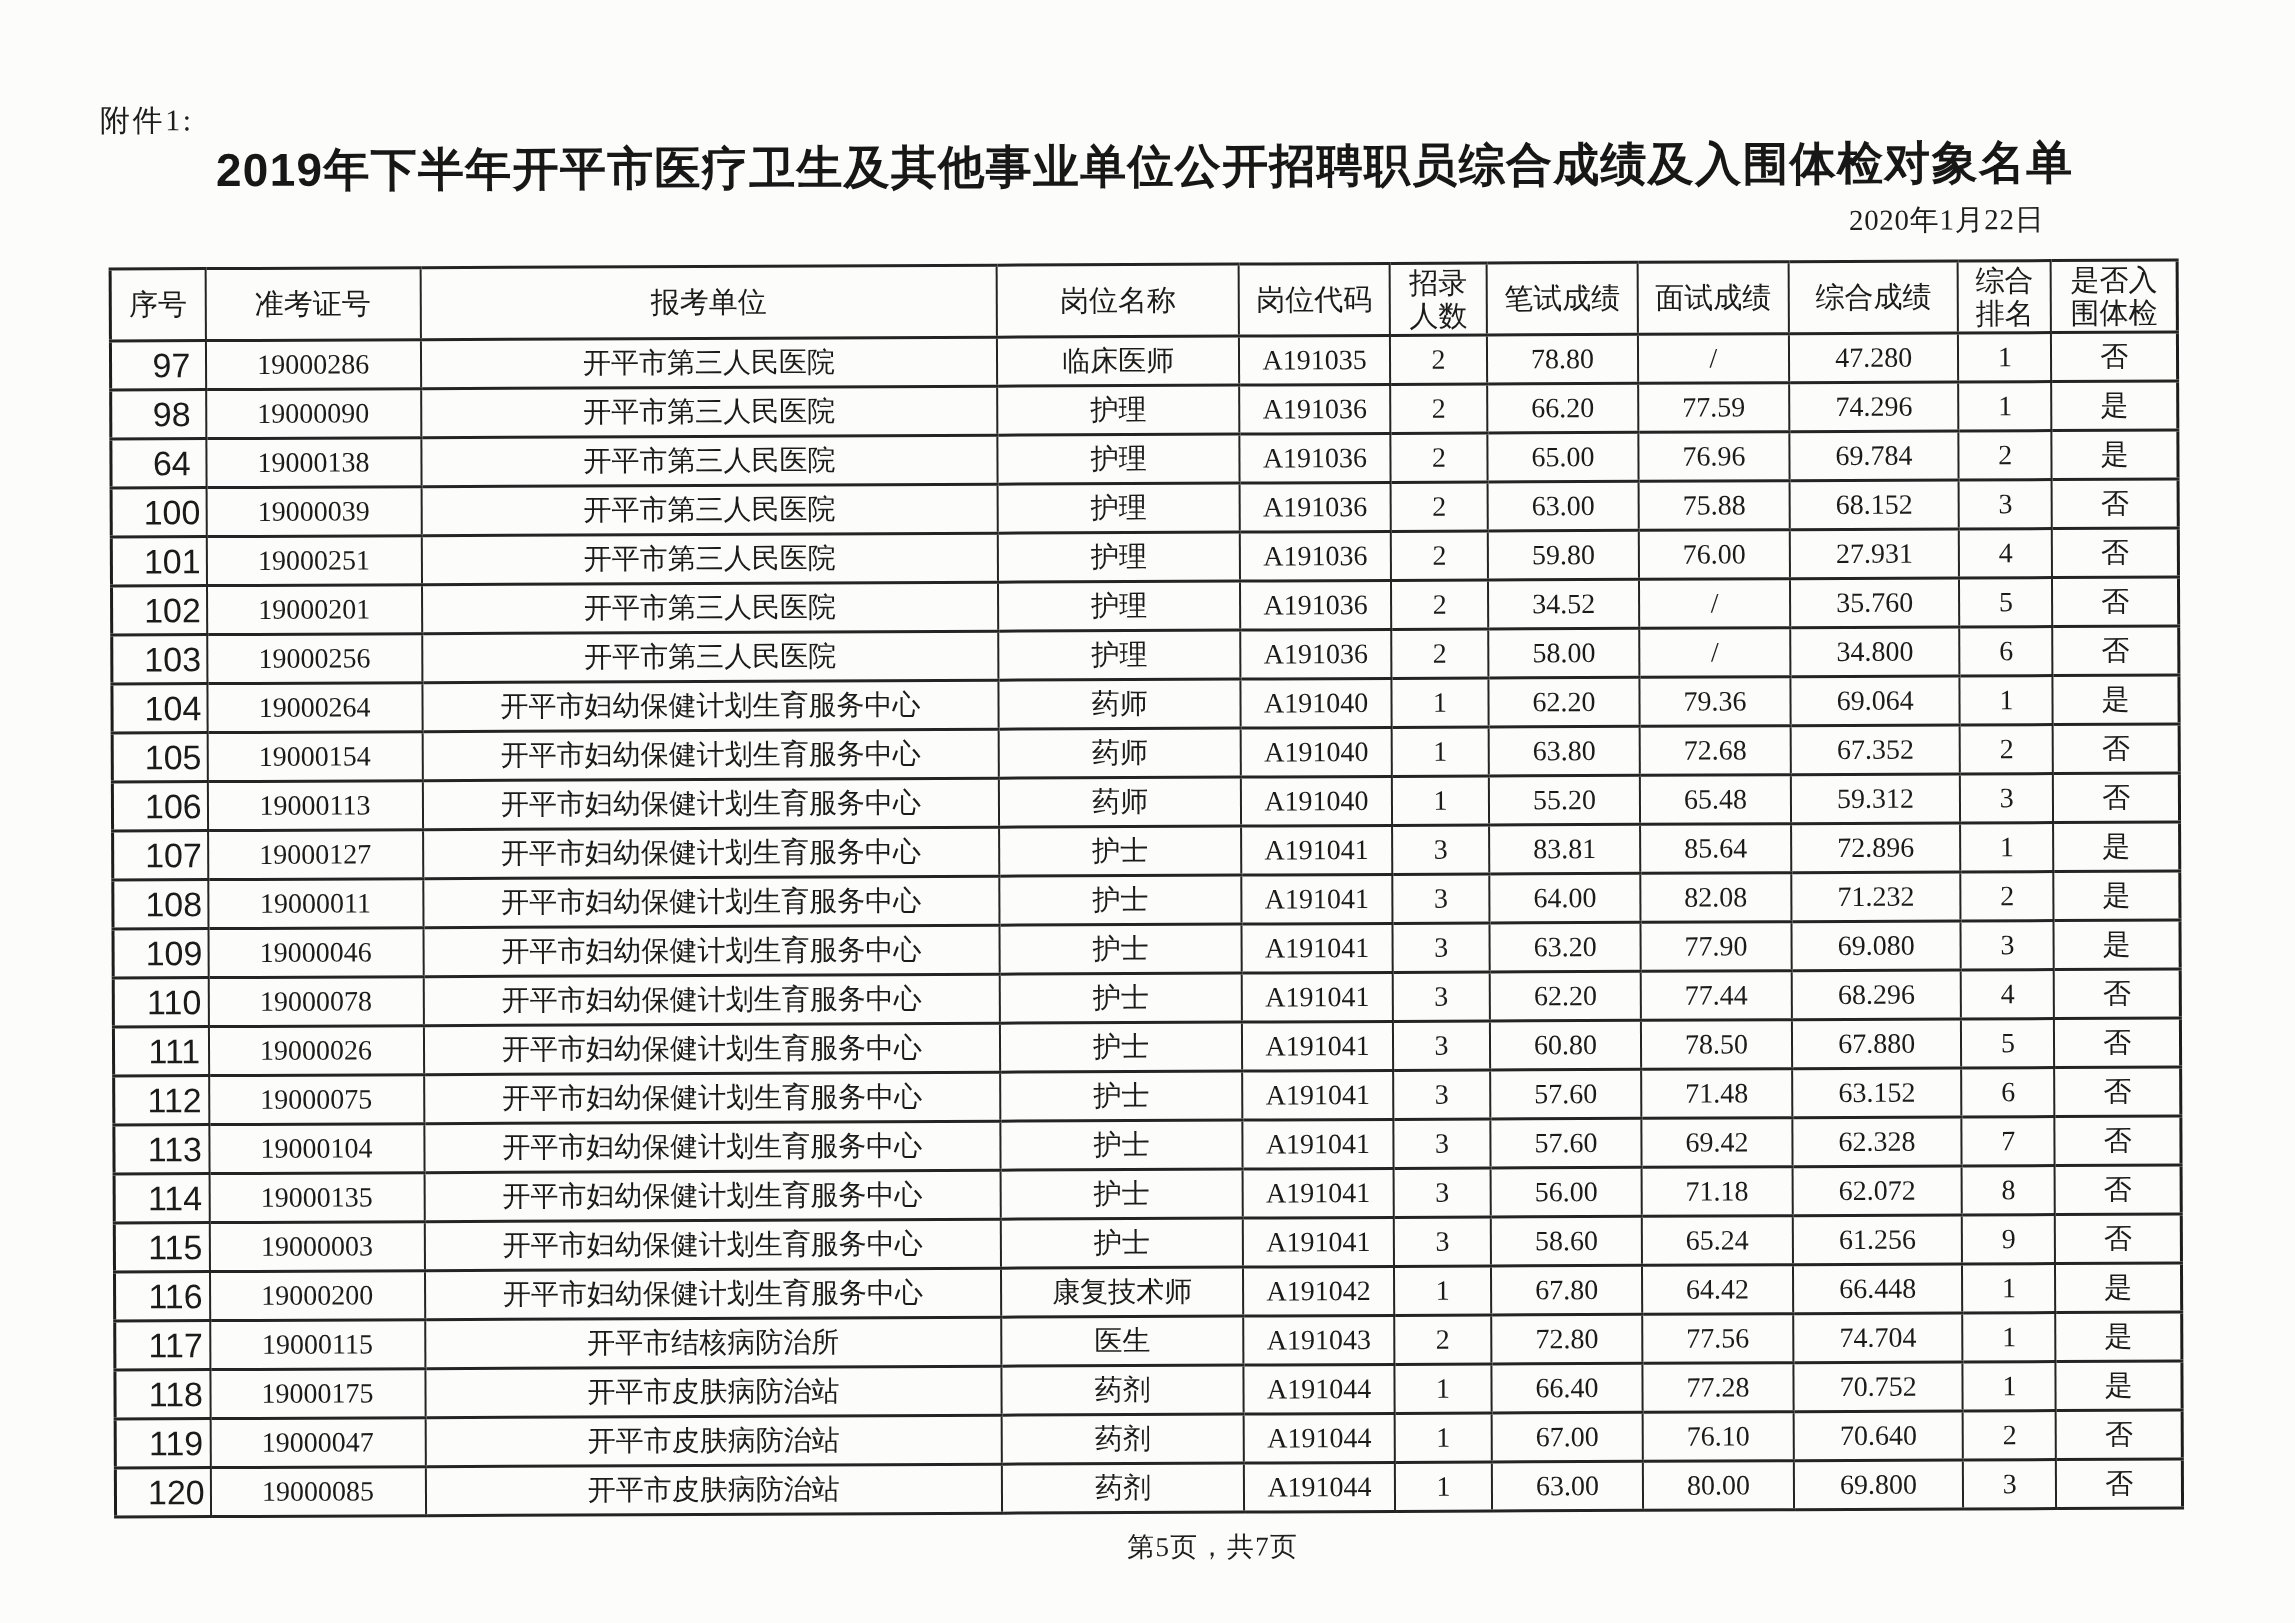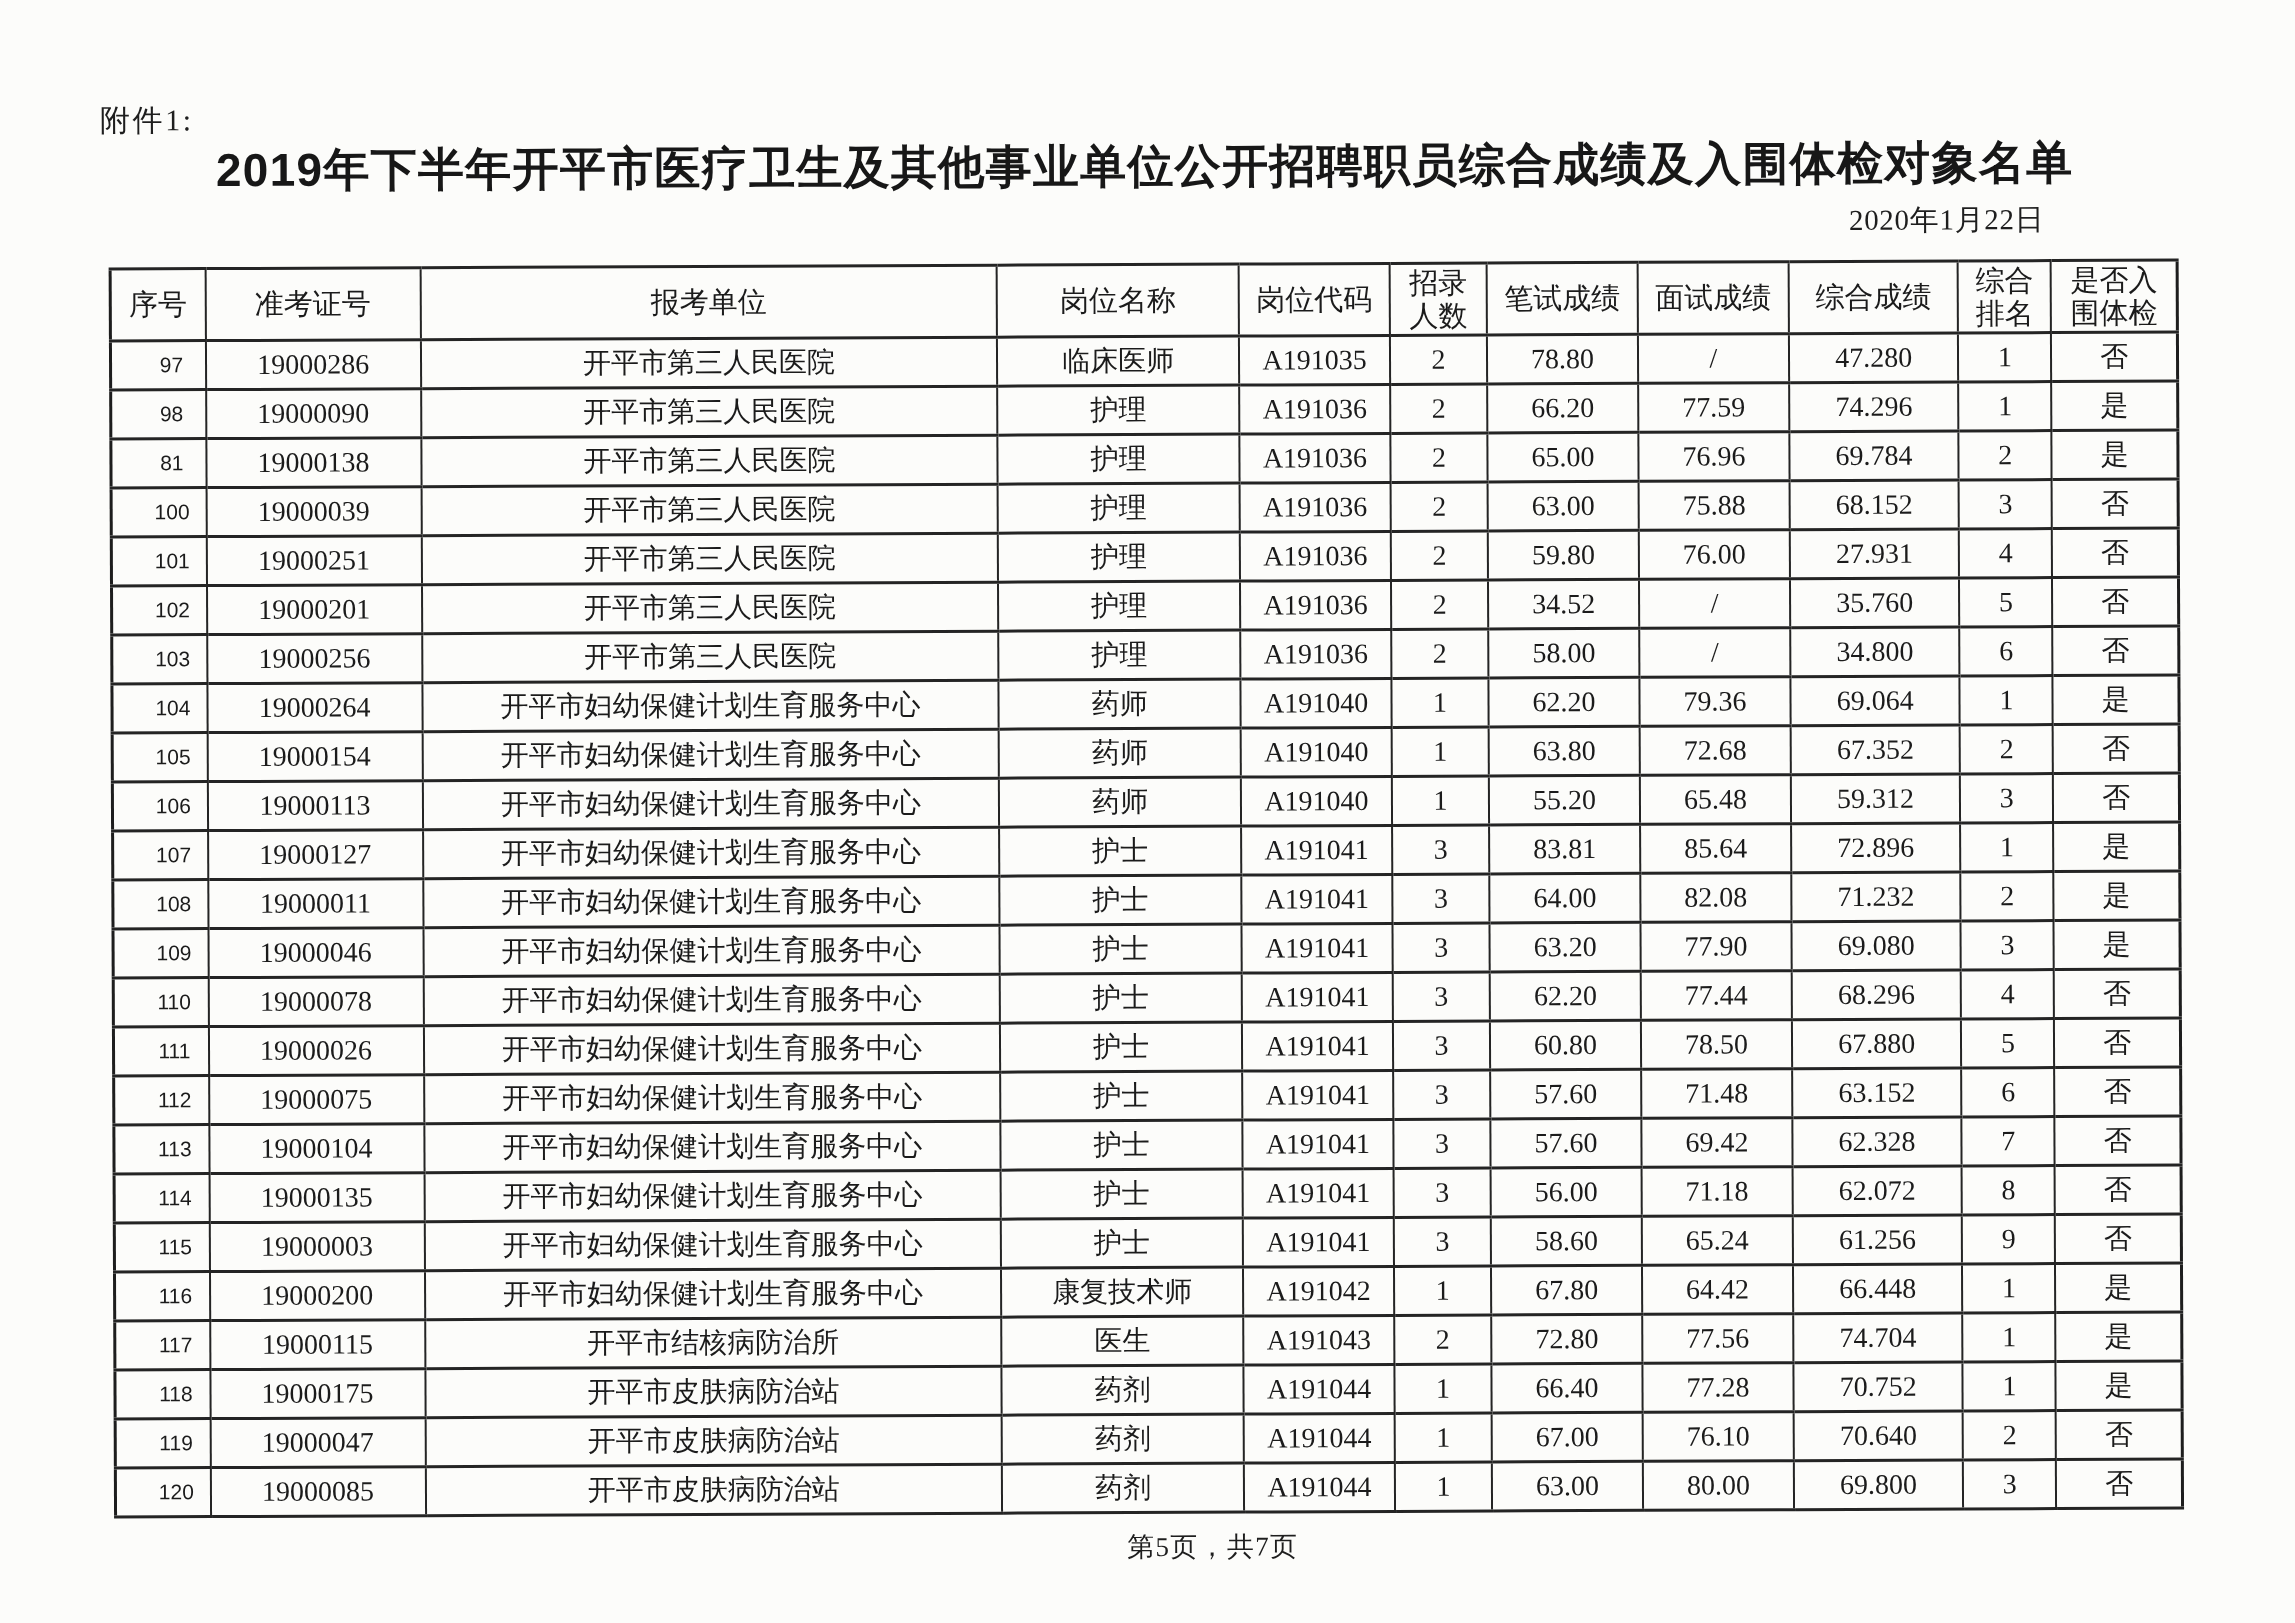--- a/index.html
+++ b/index.html
@@ -80,21 +80,21 @@
     white-space: pre-line;
   }
   table.results tbody td {
     height: 46px;
     line-height: 46px;
     white-space: nowrap;
   }
   
   table.results tbody td:first-child {
     font-family: "Liberation Sans", "DejaVu Sans", sans-serif;
-    font-size: 21px;
+    font-size: 34px;
     padding-left: 30px;
   }
   .footer {
     position: absolute;
     top: 1529px;
     left: 124px;
     right: 0;
     text-align: center;
     font-size: 27px;
     letter-spacing: 1.3px;
@@ -165,21 +165,21 @@
             <td>护理</td>
             <td>A191036</td>
             <td>2</td>
             <td>66.20</td>
             <td>77.59</td>
             <td>74.296</td>
             <td>1</td>
             <td>是</td>
           </tr>
           <tr>
-            <td>81</td>
+            <td>64</td>
             <td>19000138</td>
             <td>开平市第三人民医院</td>
             <td>护理</td>
             <td>A191036</td>
             <td>2</td>
             <td>65.00</td>
             <td>76.96</td>
             <td>69.784</td>
             <td>2</td>
             <td>是</td>

